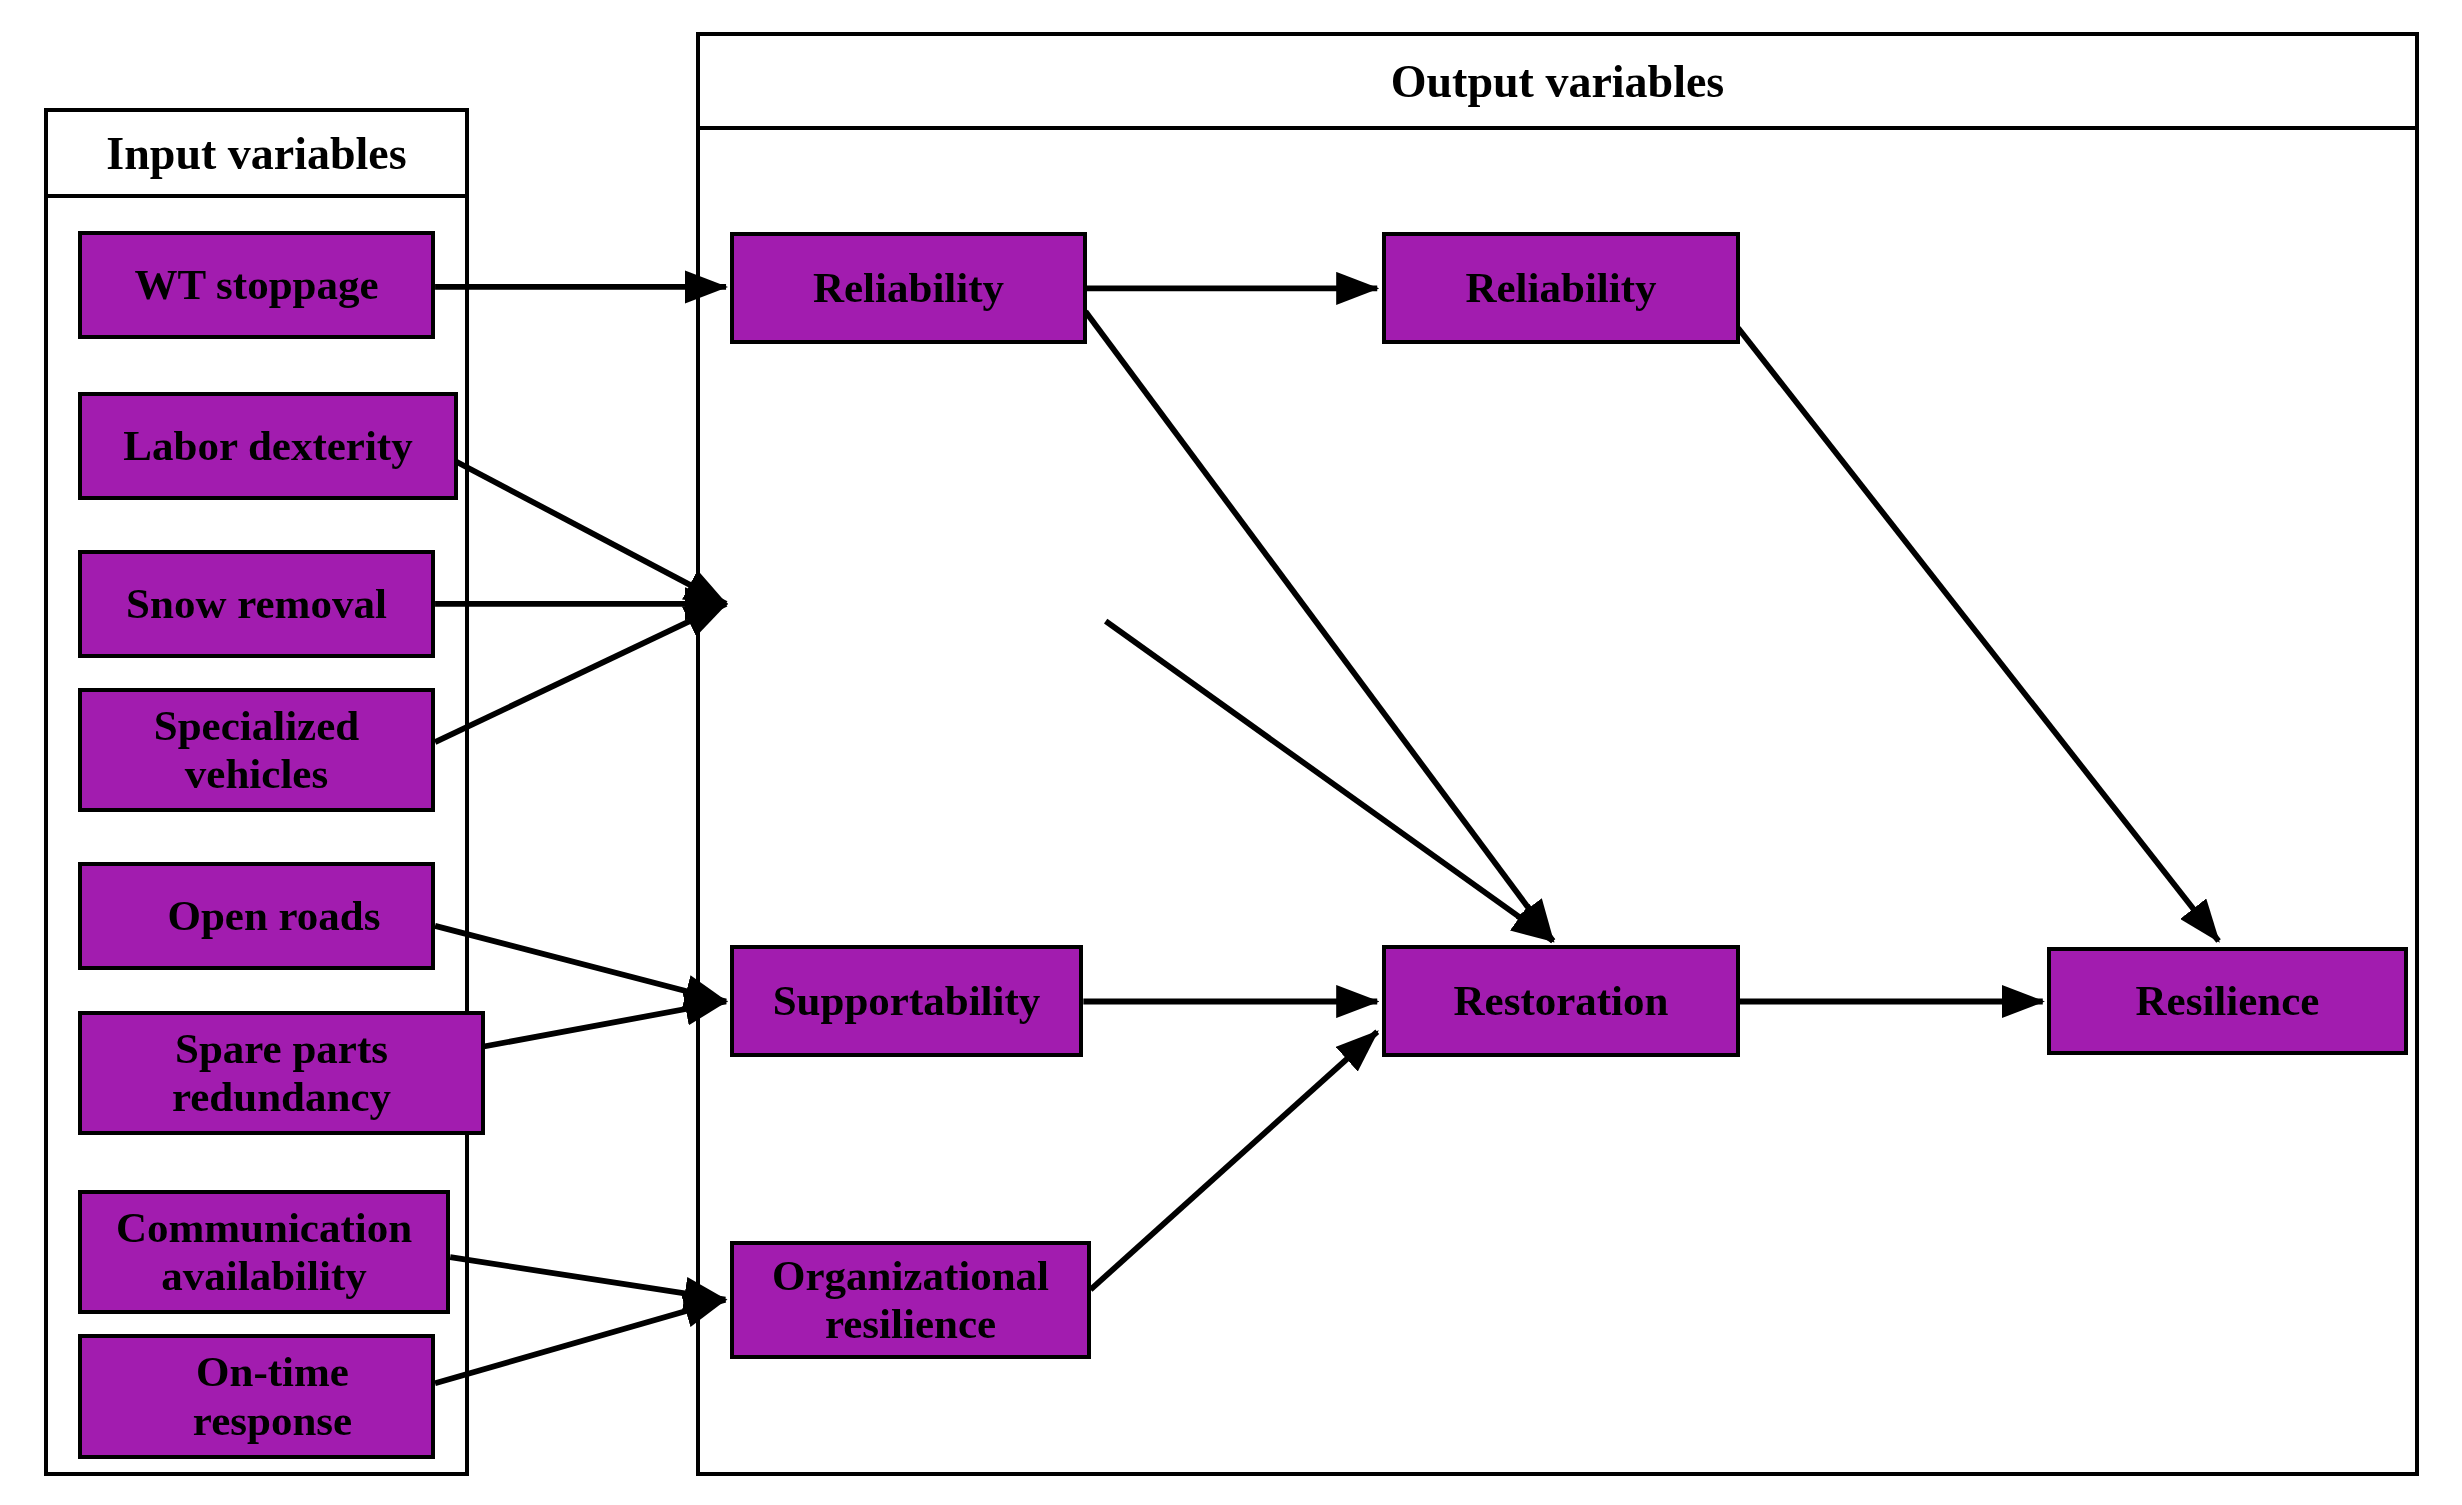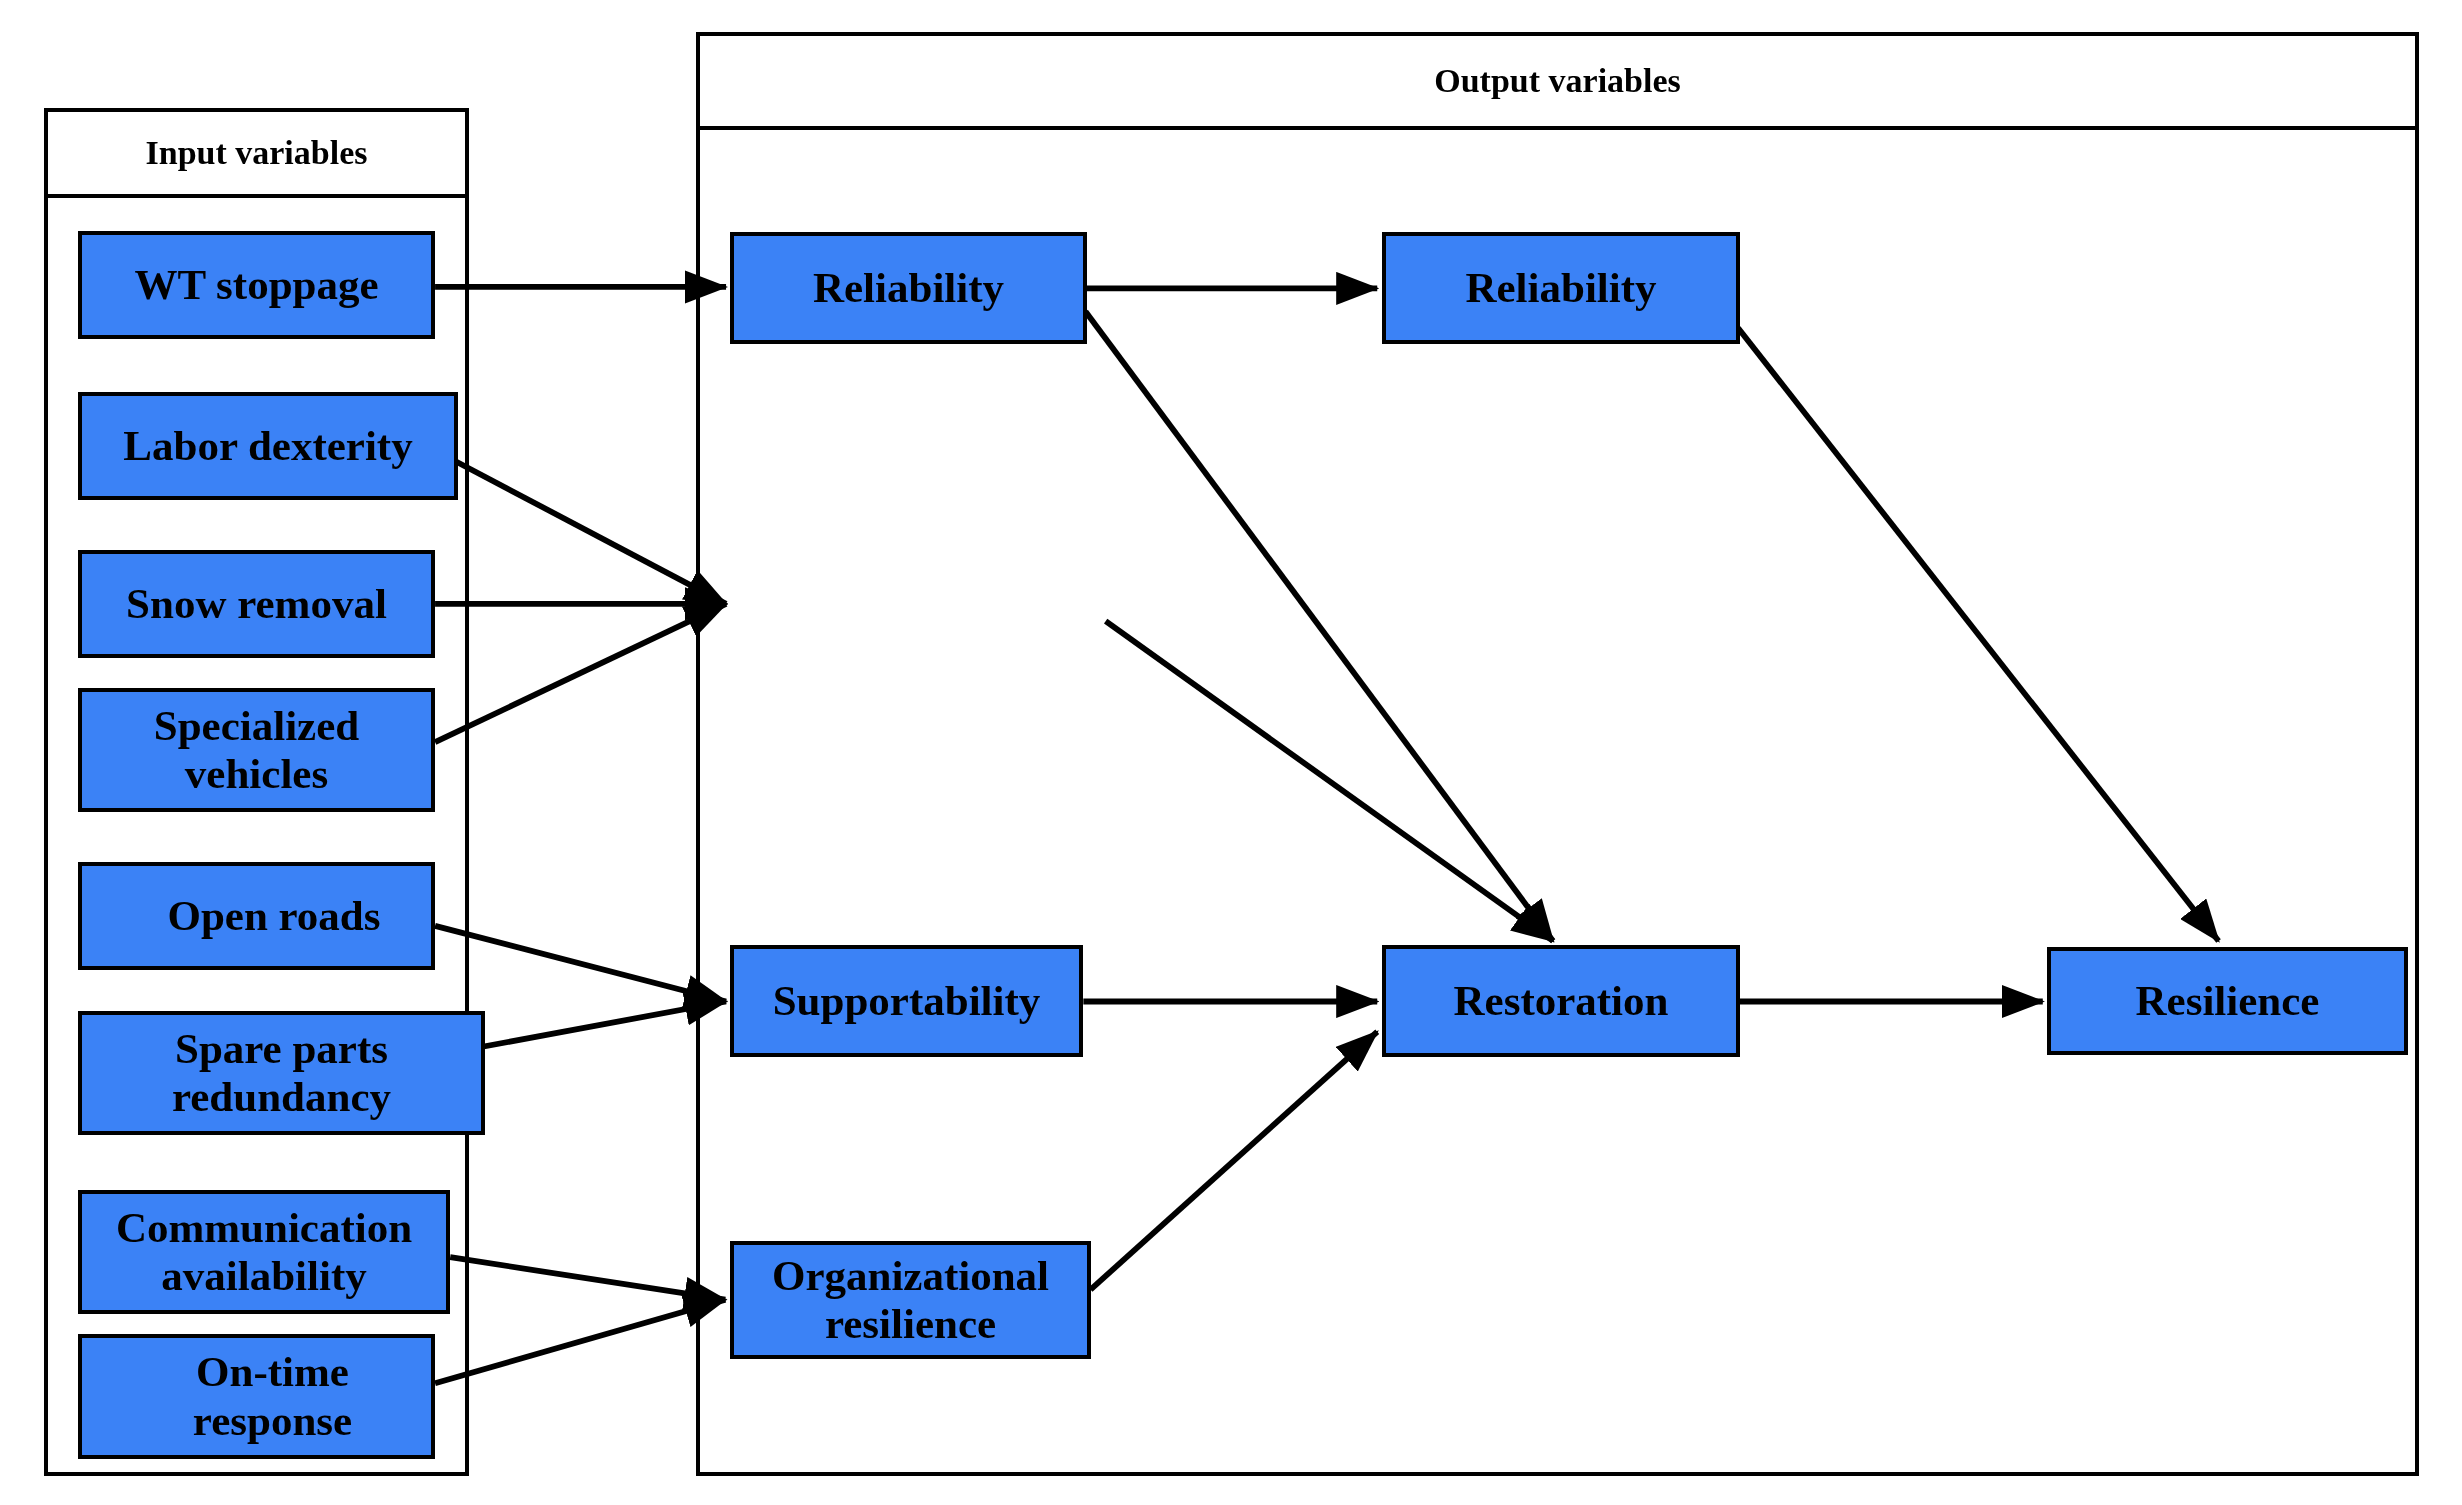--- a/index.html
+++ b/index.html
@@ -20,39 +20,39 @@
     z-index: 1;
   }
   #input-panel  { left: 44px;  top: 108px; width: 425px;  height: 1368px; }
   #output-panel { left: 696px; top: 32px;  width: 1723px; height: 1444px; }
   .panel-header {
     display: flex;
     align-items: center;
     justify-content: center;
     border-bottom: 4.3px solid #000000;
     font-weight: bold;
-    font-size: 34px;
+    font-size: 46px;
     box-sizing: border-box;
     width: 100%;
   }
   #input-panel  .panel-header { height: 86px; }
   #output-panel .panel-header { height: 94px; }
   #arrows-layer {
     position: absolute;
     left: 0; top: 0;
     width: 2462px;
     height: 1506px;
     z-index: 2;
   }
   #arrows-layer line { stroke-width: 8px; }
   .node {
     position: absolute;
     border: 4.3px solid #000000;
     box-sizing: border-box;
-    background: #3b82f6;
+    background: #a21caf;
     display: flex;
     align-items: center;
     justify-content: center;
     text-align: center;
     font-size: 43px;
     font-weight: bold;
     line-height: 1.12;
     white-space: pre-line;
     z-index: 3;
   }

